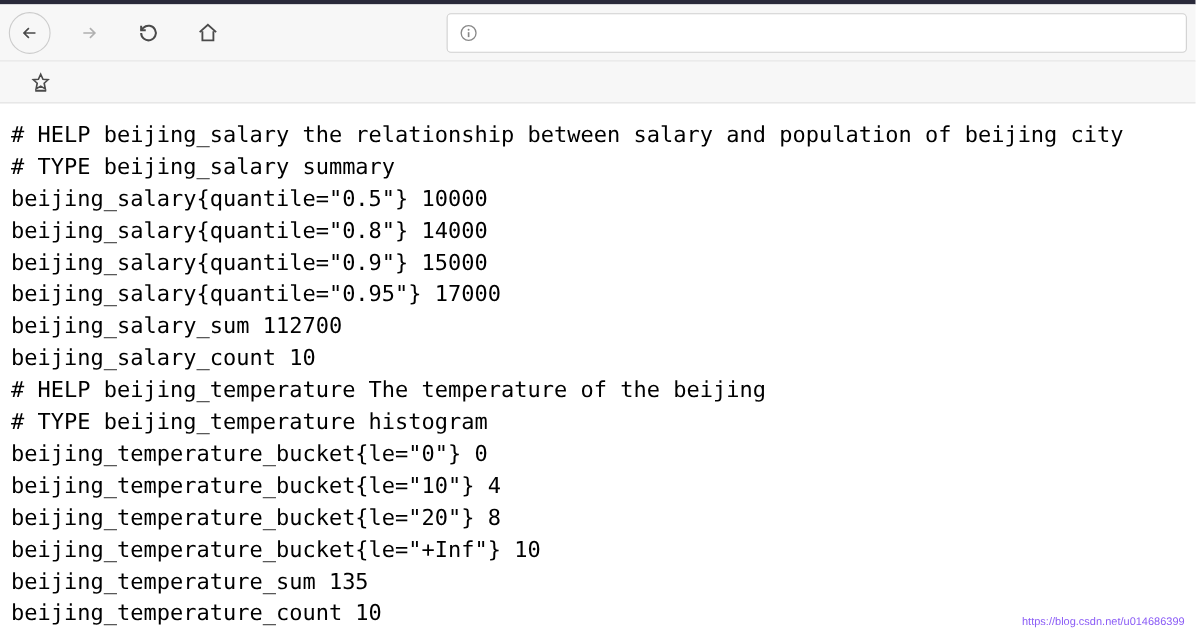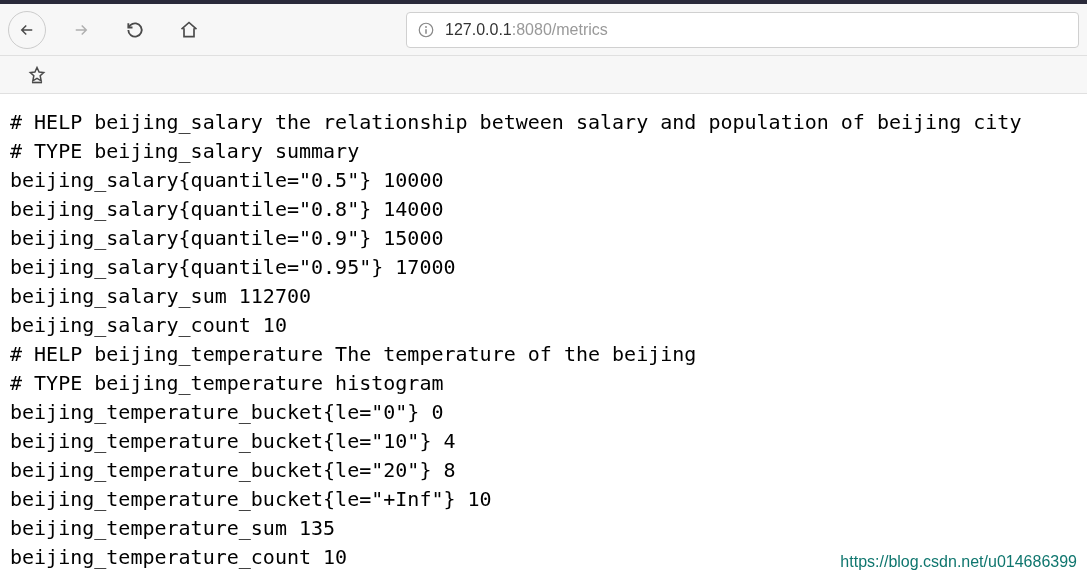--- a/index.html
+++ b/index.html
@@ -96,22 +96,22 @@
       font-family: "SimSun", "NSimSun", monospace;
       font-size: 20px;
       line-height: 1.45;
       color: #000;
       white-space: pre;
     }
     .watermark {
       position: absolute;
       bottom: 10px;
       right: 10px;
-      color: #0f766e;
-      font-size: 16px;
+      color: #8b5cf6;
+      font-size: 10px;
       font-family: sans-serif;
     }
   </style>
 </head>
 <body>
 
 <div class="browser-top"></div>
 
 <div class="toolbar">
   <div class="nav-buttons">
@@ -139,21 +139,20 @@
   </div>
 
   <div class="url-bar">
     <div class="info-icon">
       <svg width="18" height="18" viewBox="0 0 24 24">
         <circle cx="12" cy="12" r="9" fill="none" stroke="#888" stroke-width="1.6"></circle>
         <circle cx="12" cy="8" r="1.2" fill="#888"></circle>
         <rect x="11" y="11" width="2" height="6" fill="#888"></rect>
       </svg>
     </div>
-    <span class="url-text"><span class="host">127.0.0.1</span><span>:8080</span><span>/metrics</span></span>
   </div>
 </div>
 
 <div class="bookmark-bar">
   <div class="nav-btn">
     <svg width="20" height="20" viewBox="0 0 24 24">
       <path d="M12 3l2.5 5.5L20 9l-4.2 3.8L17 19l-5-3-5 3 1.2-6.2L4 9l5.5-.5z" fill="none" stroke="#4a4a4a" stroke-width="1.8"></path>
       <path d="M6 21h12" stroke="#4a4a4a" stroke-width="2"></path>
     </svg>
   </div>

